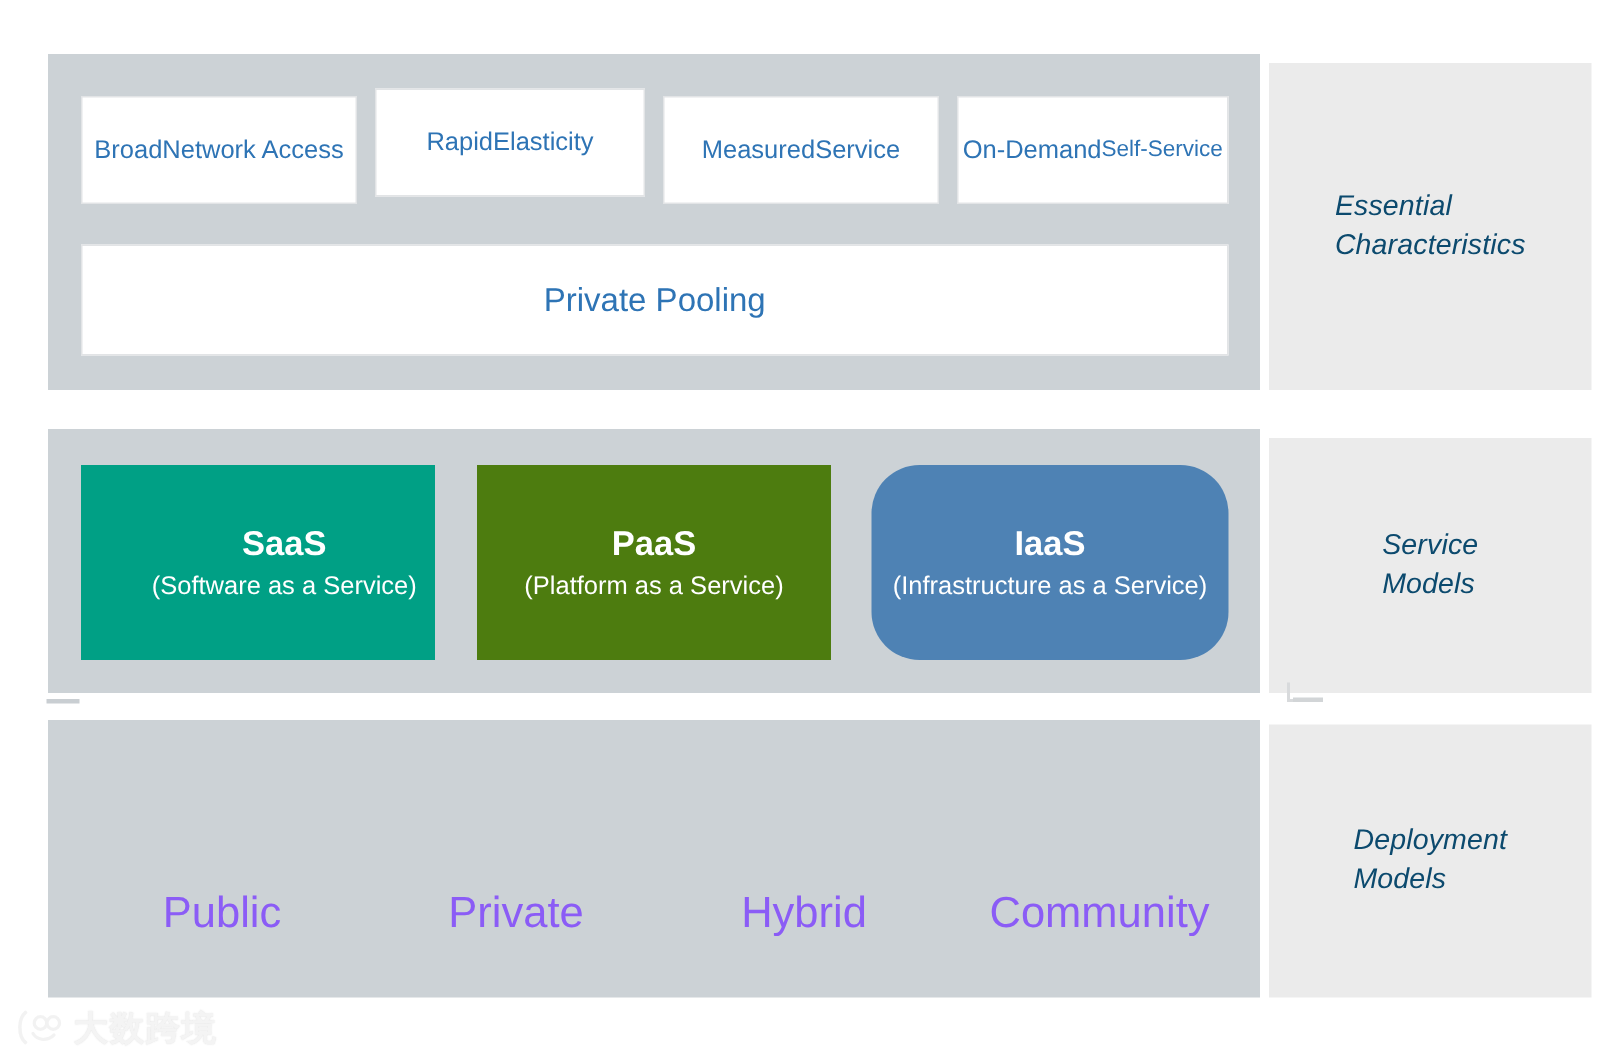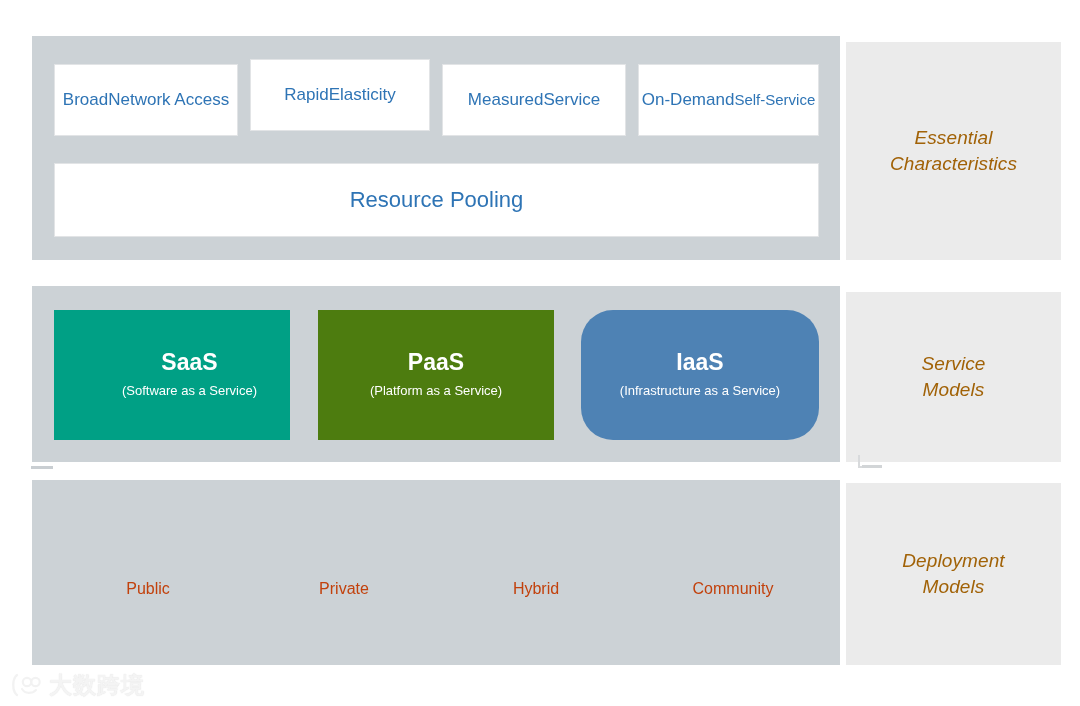--- a/index.html
+++ b/index.html
@@ -35,22 +35,21 @@
     background: #ebebeb;
     box-sizing: border-box;
     display: flex;
     align-items: center;
     justify-content: center;
   }
   .category-label {
     font-style: italic;
     font-size: 19px;
     line-height: 26px;
-    color: #a16207;
-    text-align: center;
+    color: #0c4a6e;
     white-space: pre-line;
     letter-spacing: 0.1px;
   }
 
   
   #band-essential {
     left: 32px;
     top: 36px;
     width: 808px;
     height: 224px;
@@ -112,43 +111,43 @@
   }
   .service-abbr {
     color: #ffffff;
     font-weight: bold;
     font-size: 23px;
     line-height: 30px;
     margin-bottom: 2px;
   }
   .service-full {
     color: #ffffff;
-    font-size: 13px;
+    font-size: 17px;
     line-height: 24px;
   }
   #svc-0 { left: 54px;  width: 236px; }
   #svc-1 { left: 318px; width: 236px; }
   #svc-2 { left: 581px; width: 238px; border-radius: 32px; }
 
   
   #band-deploy {
     left: 32px;
     top: 480px;
     width: 808px;
     height: 185px;
   }
   .deploy-item {
     position: absolute;
-    top: 572px;
+    top: 592px;
     height: 34px;
     display: flex;
     align-items: center;
     justify-content: center;
-    color: #c2410c;
-    font-size: 16px;
+    color: #8b5cf6;
+    font-size: 29px;
     line-height: 34px;
     white-space: nowrap;
   }
   #dep-0 { left: 62px;  width: 172px; }
   #dep-1 { left: 258px; width: 172px; }
   #dep-2 { left: 450px; width: 172px; }
   #dep-3 { left: 645px; width: 176px; }
 
   
   #panel-essential { left: 846px; top: 42px;  width: 215px; height: 218px; }
@@ -230,21 +229,21 @@
     <span class="char-line">Measured</span>
     <span class="char-line">Service</span>
   </div>
 
   <div class="char-box" id="char-3">
     <span class="char-line">On-Demand</span>
     <span class="char-line small">Self-Service</span>
   </div>
 
   <div class="char-box" id="char-pool">
-    <span class="char-line">Resource Pooling</span>
+    <span class="char-line">Private Pooling</span>
   </div>
 
   <div class="category-panel" id="panel-essential">
     <span class="category-label">Essential
 Characteristics</span>
   </div>
 
   <div class="band" id="band-service"></div>
 
   <div class="service-box" id="svc-0" style="background: rgb(0, 160, 133); padding-left: 35px;">

